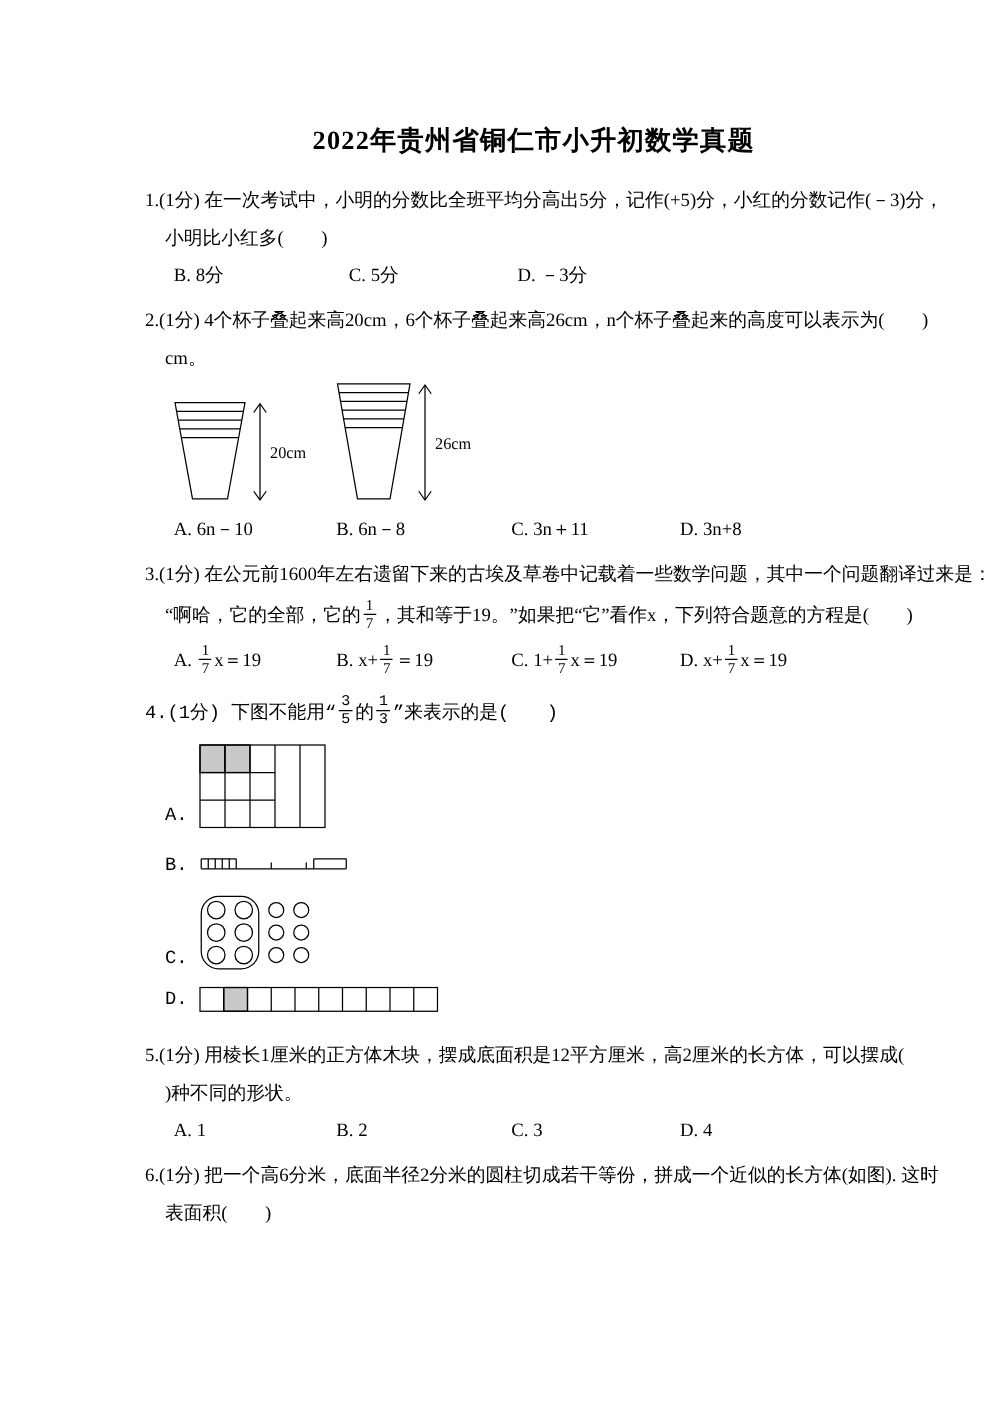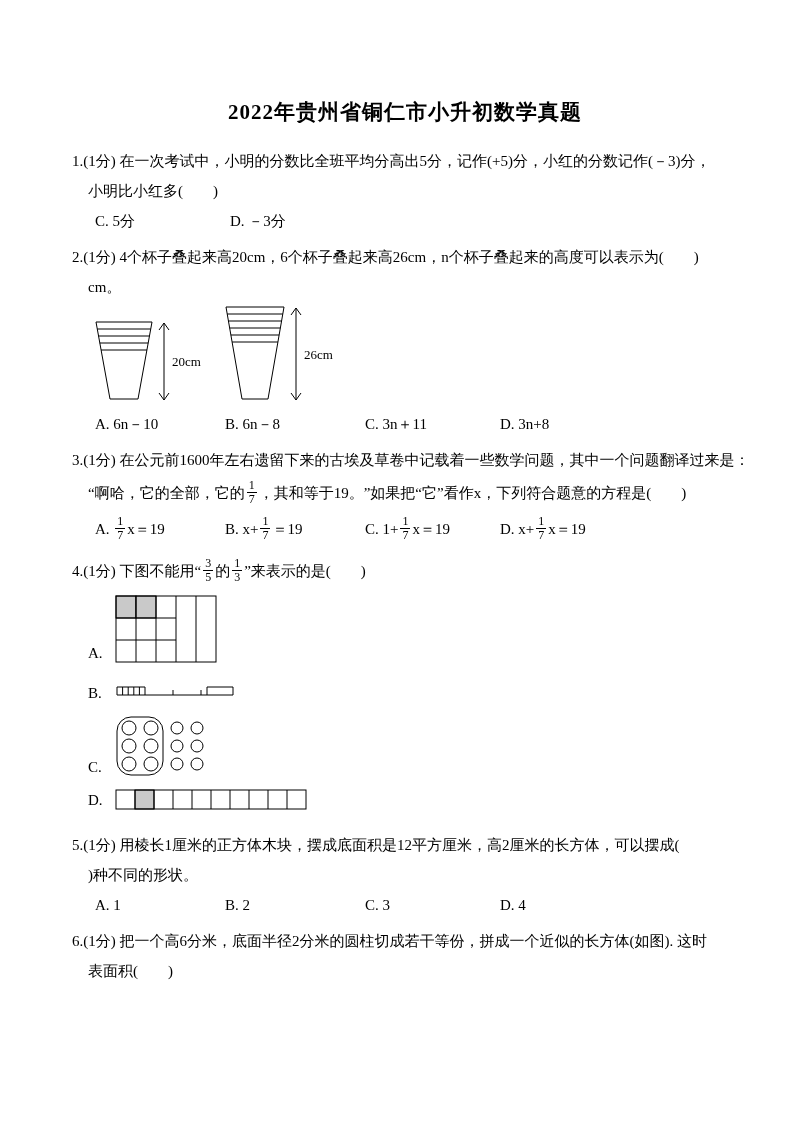--- a/index.html
+++ b/index.html
@@ -1,54 +1,55 @@
 <!DOCTYPE html>
 <html><head>
 <meta charset="utf-8">
 <style>
   html,body{margin:0;padding:0;background:#ffffff;}
   .page{
     width:794px;height:1123px;margin:0 auto;background:#fff;color:#000;
     font-family:"Liberation Serif","DejaVu Serif",serif;font-size:15px;
-    padding:98px 56px 0 72px;box-sizing:border-box;overflow:hidden;position:relative;
+    padding:98px 56px 0 116px;box-sizing:border-box;overflow:hidden;position:relative;
   }
   .title{font-size:21px;font-weight:700;text-align:center;margin-bottom:20px;letter-spacing:1px;}
   .qline{line-height:30px;white-space:nowrap;}
   .cont{padding-left:16px;}
   .tall{line-height:36px;}
   .question{margin-bottom:6px;}
   .options{display:flex;line-height:30px;padding-left:23px;align-items:center;}
   .options.tall{line-height:36px;}
   .opt{white-space:nowrap;display:inline-block;}
   .c1{width:130px;}.c2{width:140px;}.c3{width:135px;}
   .frac{display:inline-block;vertical-align:middle;text-align:center;font-size:12px;line-height:13px;margin:0 2px;position:relative;top:-2px;}
   .frac .num{display:block;border-bottom:1px solid #000;padding:0 2px;}
   .frac .den{display:block;padding:0 2px;}
   .cups-row{display:flex;align-items:flex-end;gap:12px;margin:2px 0 4px 18px;}
   .fig-row{display:flex;align-items:flex-end;padding-left:16px;}
   .fig-label{width:27px;line-height:20px;flex:0 0 27px;}
   .mt6{margin-top:6px;}
   .mt16{margin-top:16px;}
   .mt12{margin-top:12px;}
-  .mb18{}
+  .mb18{font-family:Liberation Mono, monospace;}
   .mt20{margin-top:20px;}
   svg{display:block;}
 </style>
 </head>
 <body>
 
 <div class="page">
 
   <div class="title">2022年贵州省铜仁市小升初数学真题</div>
 
 
   <div class="question">
     <div class="qline">1.(1分) 在一次考试中，小明的分数比全班平均分高出5分，记作(+5)分，小红的分数记作(－3)分，</div>
     <div class="qline cont">小明比小红多(　　)</div>
     <div class="options">
+      <span class="opt c2">B. 8分</span>
       <span class="opt c3">C. 5分</span>
       <span class="opt">D. －3分</span>
     </div>
   </div>
 
   <div class="question">
     <div class="qline">2.(1分) 4个杯子叠起来高20cm，6个杯子叠起来高26cm，n个杯子叠起来的高度可以表示为(　　)</div>
     <div class="qline cont">cm。</div>
 
     <div class="cups-row">

